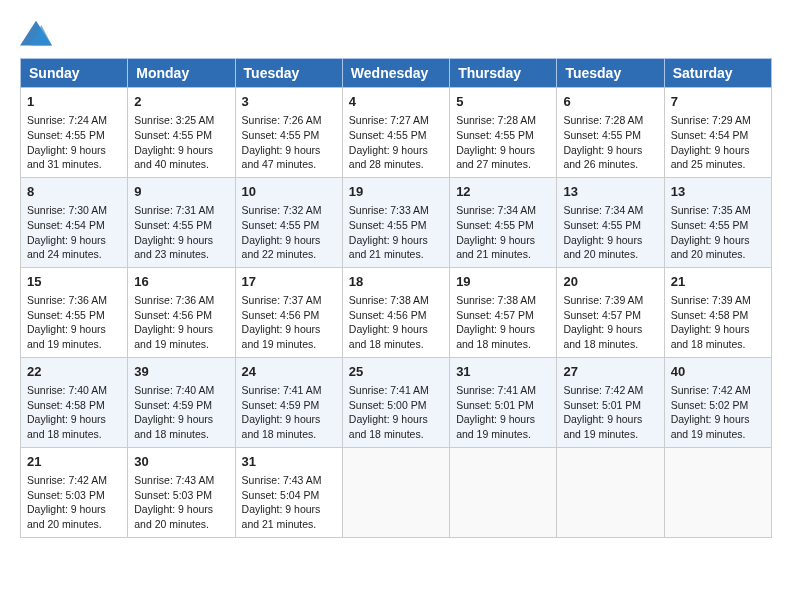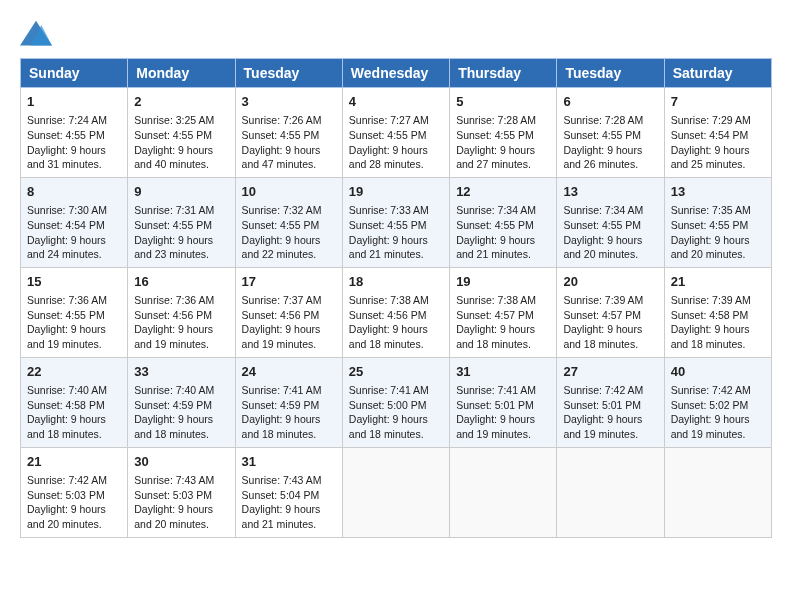--- a/index.html
+++ b/index.html
@@ -142,21 +142,21 @@
         <td><span class="day-num">15</span><span>Sunrise: 7:36 AM</span><br><span>Sunset: 4:55 PM</span><br><span>Daylight: 9 hours and 19 minutes.</span></td>
         <td><span class="day-num">16</span><span>Sunrise: 7:36 AM</span><br><span>Sunset: 4:56 PM</span><br><span>Daylight: 9 hours and 19 minutes.</span></td>
         <td><span class="day-num">17</span><span>Sunrise: 7:37 AM</span><br><span>Sunset: 4:56 PM</span><br><span>Daylight: 9 hours and 19 minutes.</span></td>
         <td><span class="day-num">18</span><span>Sunrise: 7:38 AM</span><br><span>Sunset: 4:56 PM</span><br><span>Daylight: 9 hours and 18 minutes.</span></td>
         <td><span class="day-num">19</span><span>Sunrise: 7:38 AM</span><br><span>Sunset: 4:57 PM</span><br><span>Daylight: 9 hours and 18 minutes.</span></td>
         <td><span class="day-num">20</span><span>Sunrise: 7:39 AM</span><br><span>Sunset: 4:57 PM</span><br><span>Daylight: 9 hours and 18 minutes.</span></td>
         <td><span class="day-num">21</span><span>Sunrise: 7:39 AM</span><br><span>Sunset: 4:58 PM</span><br><span>Daylight: 9 hours and 18 minutes.</span></td>
       </tr>
       <tr>
         <td><span class="day-num">22</span><span>Sunrise: 7:40 AM</span><br><span>Sunset: 4:58 PM</span><br><span>Daylight: 9 hours and 18 minutes.</span></td>
-        <td><span class="day-num">33</span><span>Sunrise: 7:40 AM</span><br><span>Sunset: 4:59 PM</span><br><span>Daylight: 9 hours and 18 minutes.</span></td>
+        <td><span class="day-num">39</span><span>Sunrise: 7:40 AM</span><br><span>Sunset: 4:59 PM</span><br><span>Daylight: 9 hours and 18 minutes.</span></td>
         <td><span class="day-num">24</span><span>Sunrise: 7:41 AM</span><br><span>Sunset: 4:59 PM</span><br><span>Daylight: 9 hours and 18 minutes.</span></td>
         <td><span class="day-num">25</span><span>Sunrise: 7:41 AM</span><br><span>Sunset: 5:00 PM</span><br><span>Daylight: 9 hours and 18 minutes.</span></td>
         <td><span class="day-num">31</span><span>Sunrise: 7:41 AM</span><br><span>Sunset: 5:01 PM</span><br><span>Daylight: 9 hours and 19 minutes.</span></td>
         <td><span class="day-num">27</span><span>Sunrise: 7:42 AM</span><br><span>Sunset: 5:01 PM</span><br><span>Daylight: 9 hours and 19 minutes.</span></td>
         <td><span class="day-num">40</span><span>Sunrise: 7:42 AM</span><br><span>Sunset: 5:02 PM</span><br><span>Daylight: 9 hours and 19 minutes.</span></td>
       </tr>
       <tr>
         <td><span class="day-num">21</span><span>Sunrise: 7:42 AM</span><br><span>Sunset: 5:03 PM</span><br><span>Daylight: 9 hours and 20 minutes.</span></td>
         <td><span class="day-num">30</span><span>Sunrise: 7:43 AM</span><br><span>Sunset: 5:03 PM</span><br><span>Daylight: 9 hours and 20 minutes.</span></td>
         <td><span class="day-num">31</span><span>Sunrise: 7:43 AM</span><br><span>Sunset: 5:04 PM</span><br><span>Daylight: 9 hours and 21 minutes.</span></td>

